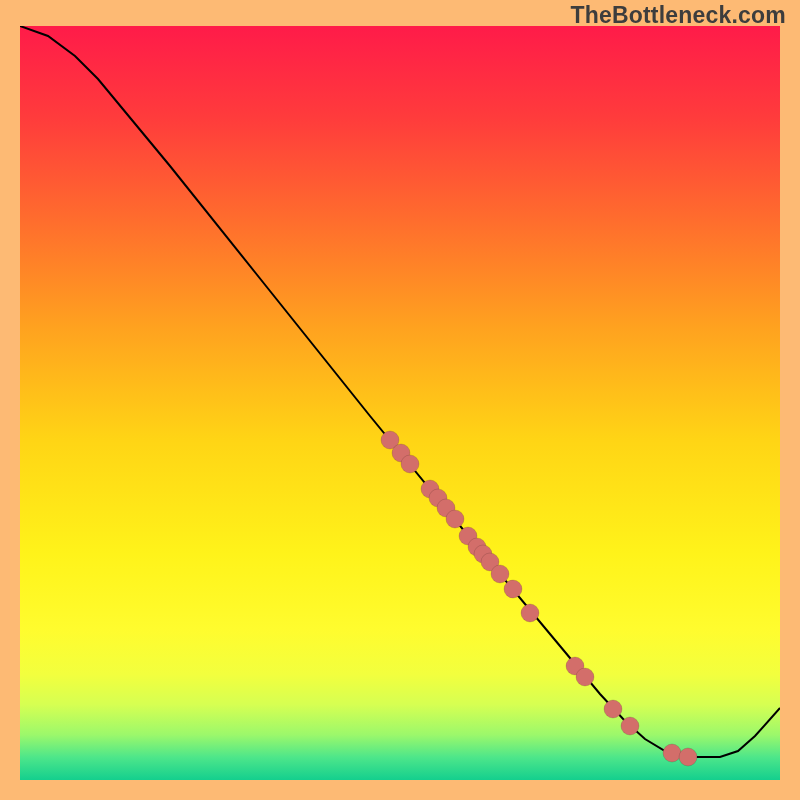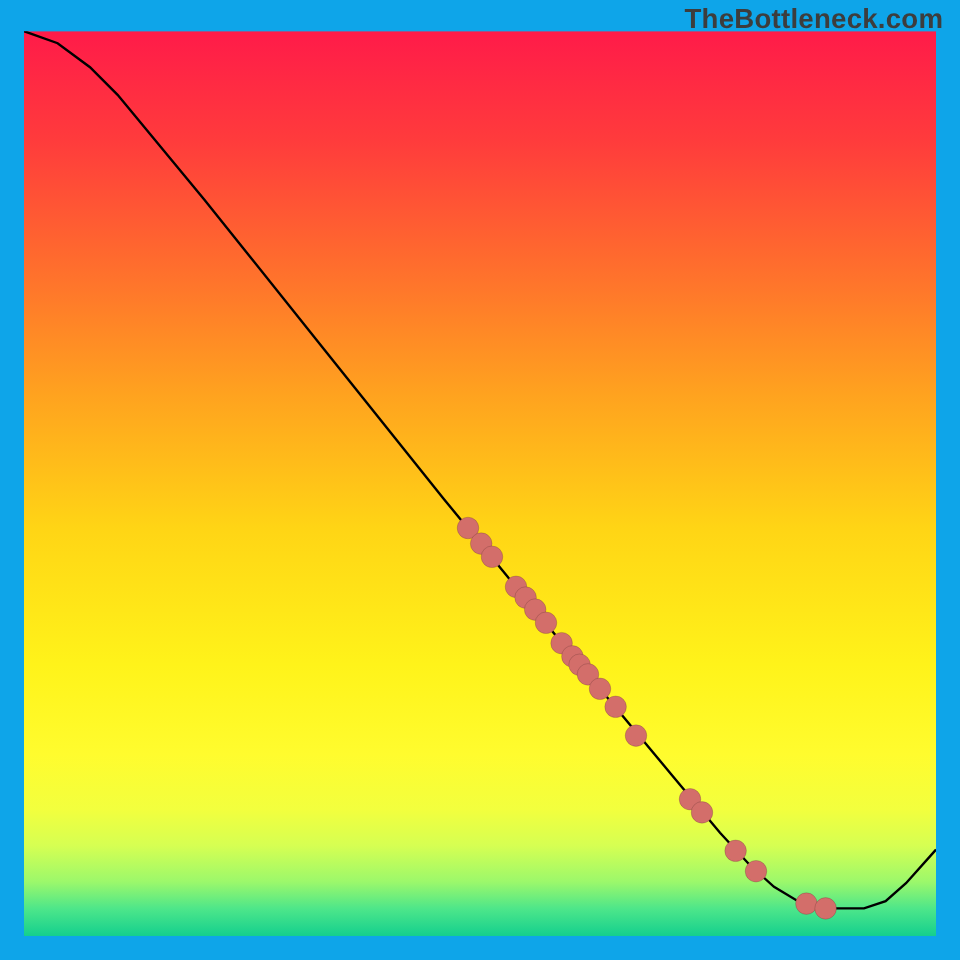--- a/index.html
+++ b/index.html
@@ -7,21 +7,21 @@
     width: 800px;
     height: 800px;
     overflow: hidden;
     font-family: Arial, Helvetica, sans-serif;
     background: #000;
   }
   .frame {
     position: relative;
     width: 800px;
     height: 800px;
-    background: #0ea5e9;
+    background: #fdba74;
   }
   .watermark {
     position: absolute;
     top: 2px;
     right: 14px;
     color: #3d3d3d;
     font-size: 23px;
     font-weight: 600;
     letter-spacing: 0.2px;
     z-index: 50;

